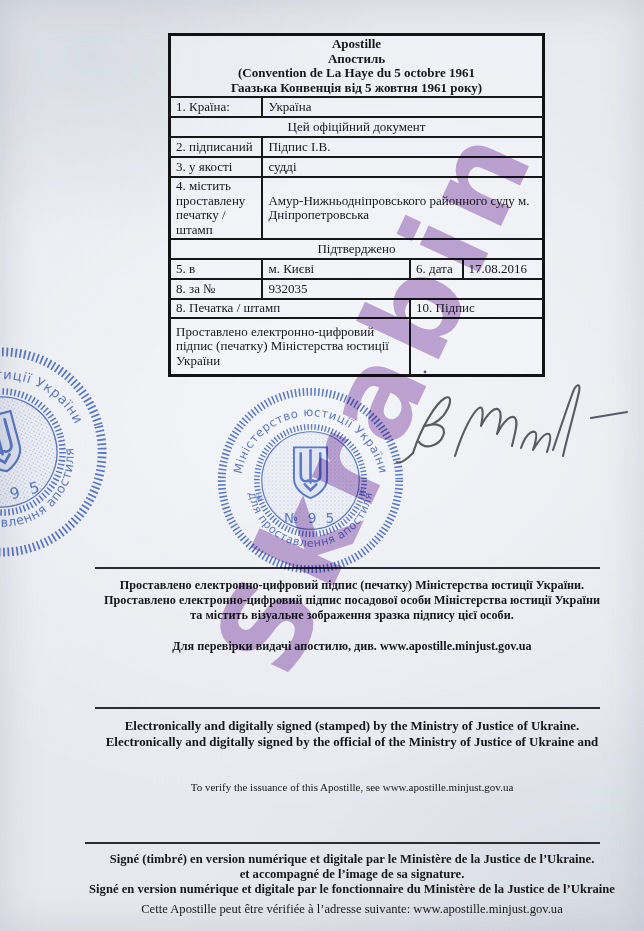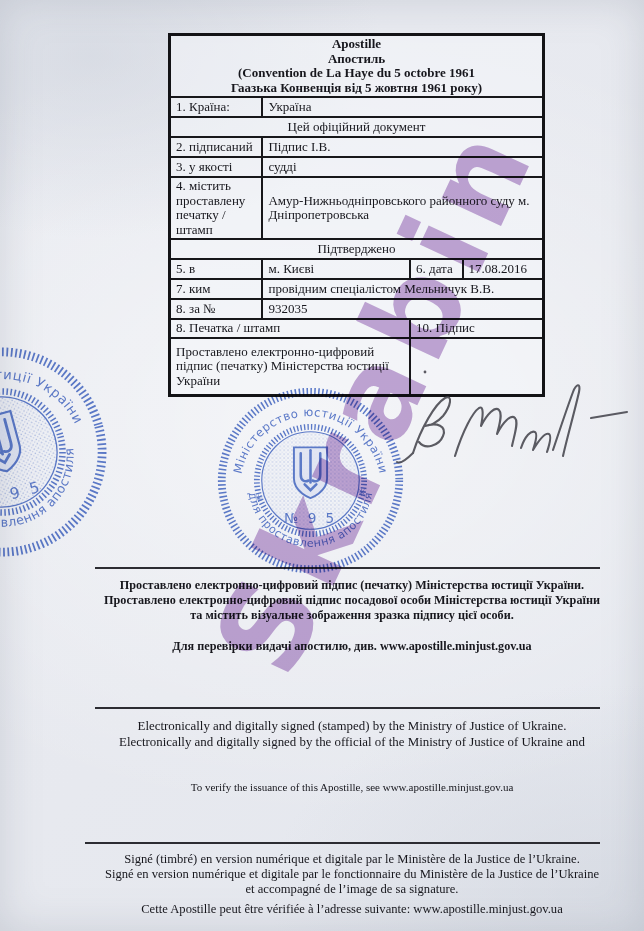--- a/index.html
+++ b/index.html
@@ -24,21 +24,21 @@
     border:2px solid #17171a;font-size:13px;line-height:1.12;
     padding:1px 5px;vertical-align:middle;overflow:hidden;
   }
   .apostille{border:3px solid #131316;}
   .hdr-cell{text-align:center;font-weight:bold;font-size:13.5px;line-height:1.12;padding:3px 2px;}
   .caption-cell{text-align:center;}
   .h-head{height:58px}.h-s{height:20px}.h-r4{height:56px}.h-910{height:17px}.h-sig{height:58px}
   .va-top{vertical-align:top;padding-top:2px;}
   
   .rule{position:absolute;height:2px;background:#2c2c32;z-index:2;}
-  .note{position:absolute;left:72px;width:560px;text-align:center;z-index:2;}
+  .note{position:absolute;left:72px;width:560px;text-align:center;z-index:2;font-weight:bold;}
   .note div{white-space:nowrap;}
   .note-uk{font-weight:bold;font-size:12.2px;line-height:15px;}
   .note-en{font-size:12.9px;line-height:15.5px;}
   .note-fr{font-size:12.6px;line-height:15px;}
   .verify{position:absolute;left:72px;width:560px;text-align:center;z-index:2;white-space:nowrap;}
   .verify-uk{font-weight:bold;font-size:12.2px;}
   .verify-en{font-size:11px;}
   .verify-fr{font-size:12.6px;}
   
   .stamp{position:absolute;z-index:3;mix-blend-mode:multiply;opacity:.88;}
@@ -96,24 +96,20 @@
     <tr class="h-s">
       <td colspan="4" class="caption-cell">Підтверджено</td>
     </tr>
     <tr class="h-s">
       <td>5. в</td>
       <td>м. Києві</td>
       <td>6. дата</td>
       <td>17.08.2016</td>
     </tr>
     <tr class="h-s">
-      <td>7. ким</td>
-      <td colspan="3">провідним спеціалістом Мельничук В.В.</td>
-    </tr>
-    <tr class="h-s">
       <td>8. за №</td>
       <td colspan="3">932035</td>
     </tr>
     <tr class="h-910">
       <td colspan="2">8. Печатка / штамп</td>
       <td colspan="2">10. Підпис</td>
     </tr>
     <tr class="h-sig">
       <td colspan="2" class="va-top">Проставлено електронно-цифровий підпис (печатку) Міністерства юстиції України</td>
       <td colspan="2" class="va-top"></td>
@@ -215,20 +211,20 @@
   <div class="rule" style="left:95px;top:707px;width:505px;"></div>
   <div class="note note-en" style="top:719px;">
     <div>Electronically and digitally signed (stamped) by the Ministry of Justice of Ukraine.</div>
     <div>Electronically and digitally signed by the official of the Ministry of Justice of Ukraine and</div>
   </div>
   <div class="verify verify-en" style="top:781px;">To verify the issuance of this Apostille, see www.apostille.minjust.gov.ua</div>
 
   <div class="rule" style="left:85px;top:842px;width:515px;"></div>
   <div class="note note-fr" style="top:852px;">
     <div>Signé (timbré) en version numérique et digitale par le Ministère de la Justice de l’Ukraine.</div>
+    <div>et accompagné de l’image de sa signature.</div>
     <div>Signé en version numérique et digitale par le fonctionnaire du Ministère de la Justice de l’Ukraine</div>
-    <div>et accompagné de l’image de sa signature.</div>
   </div>
   <div class="verify verify-fr" style="top:902px;">Cette Apostille peut être vérifiée à l’adresse suivante: www.apostille.minjust.gov.ua</div>
 
   <div class="watermark">Skrabin</div>
 
 </div>
 
 </body></html>

